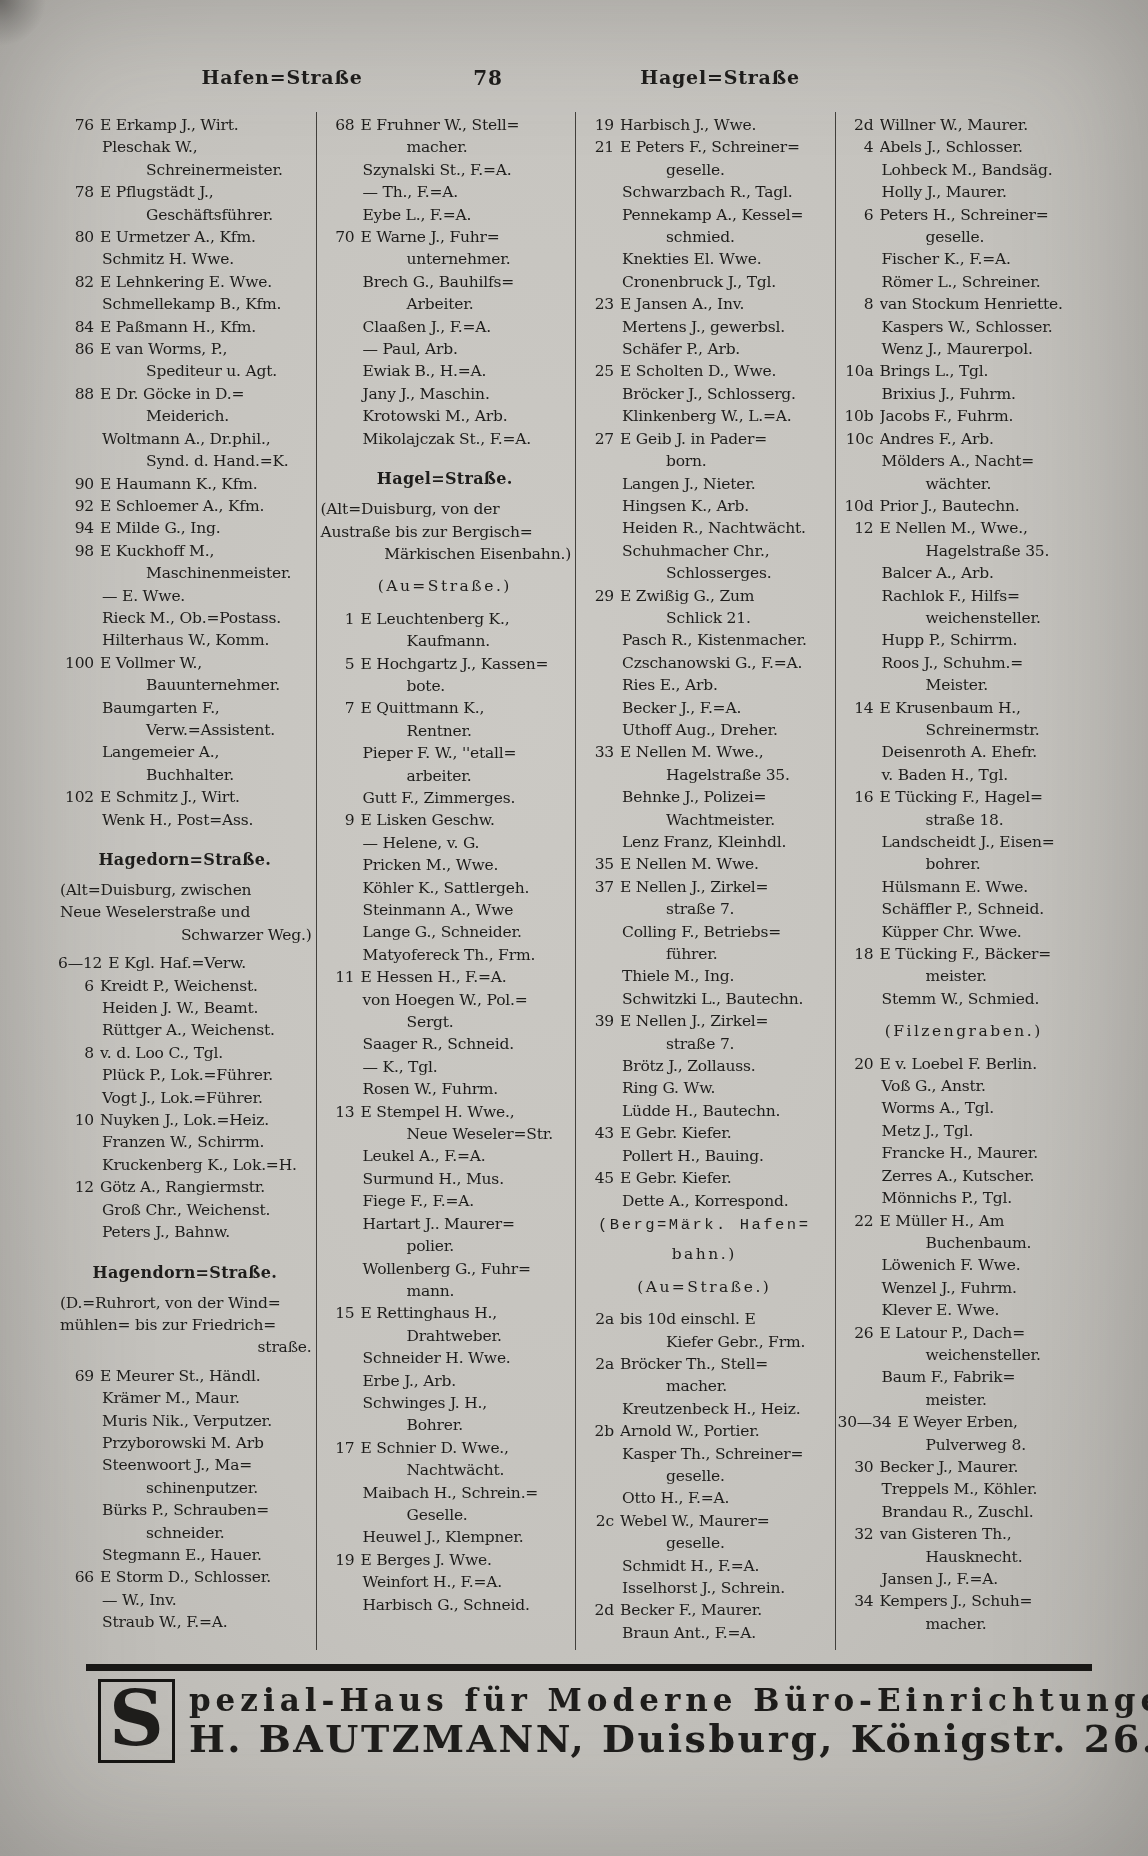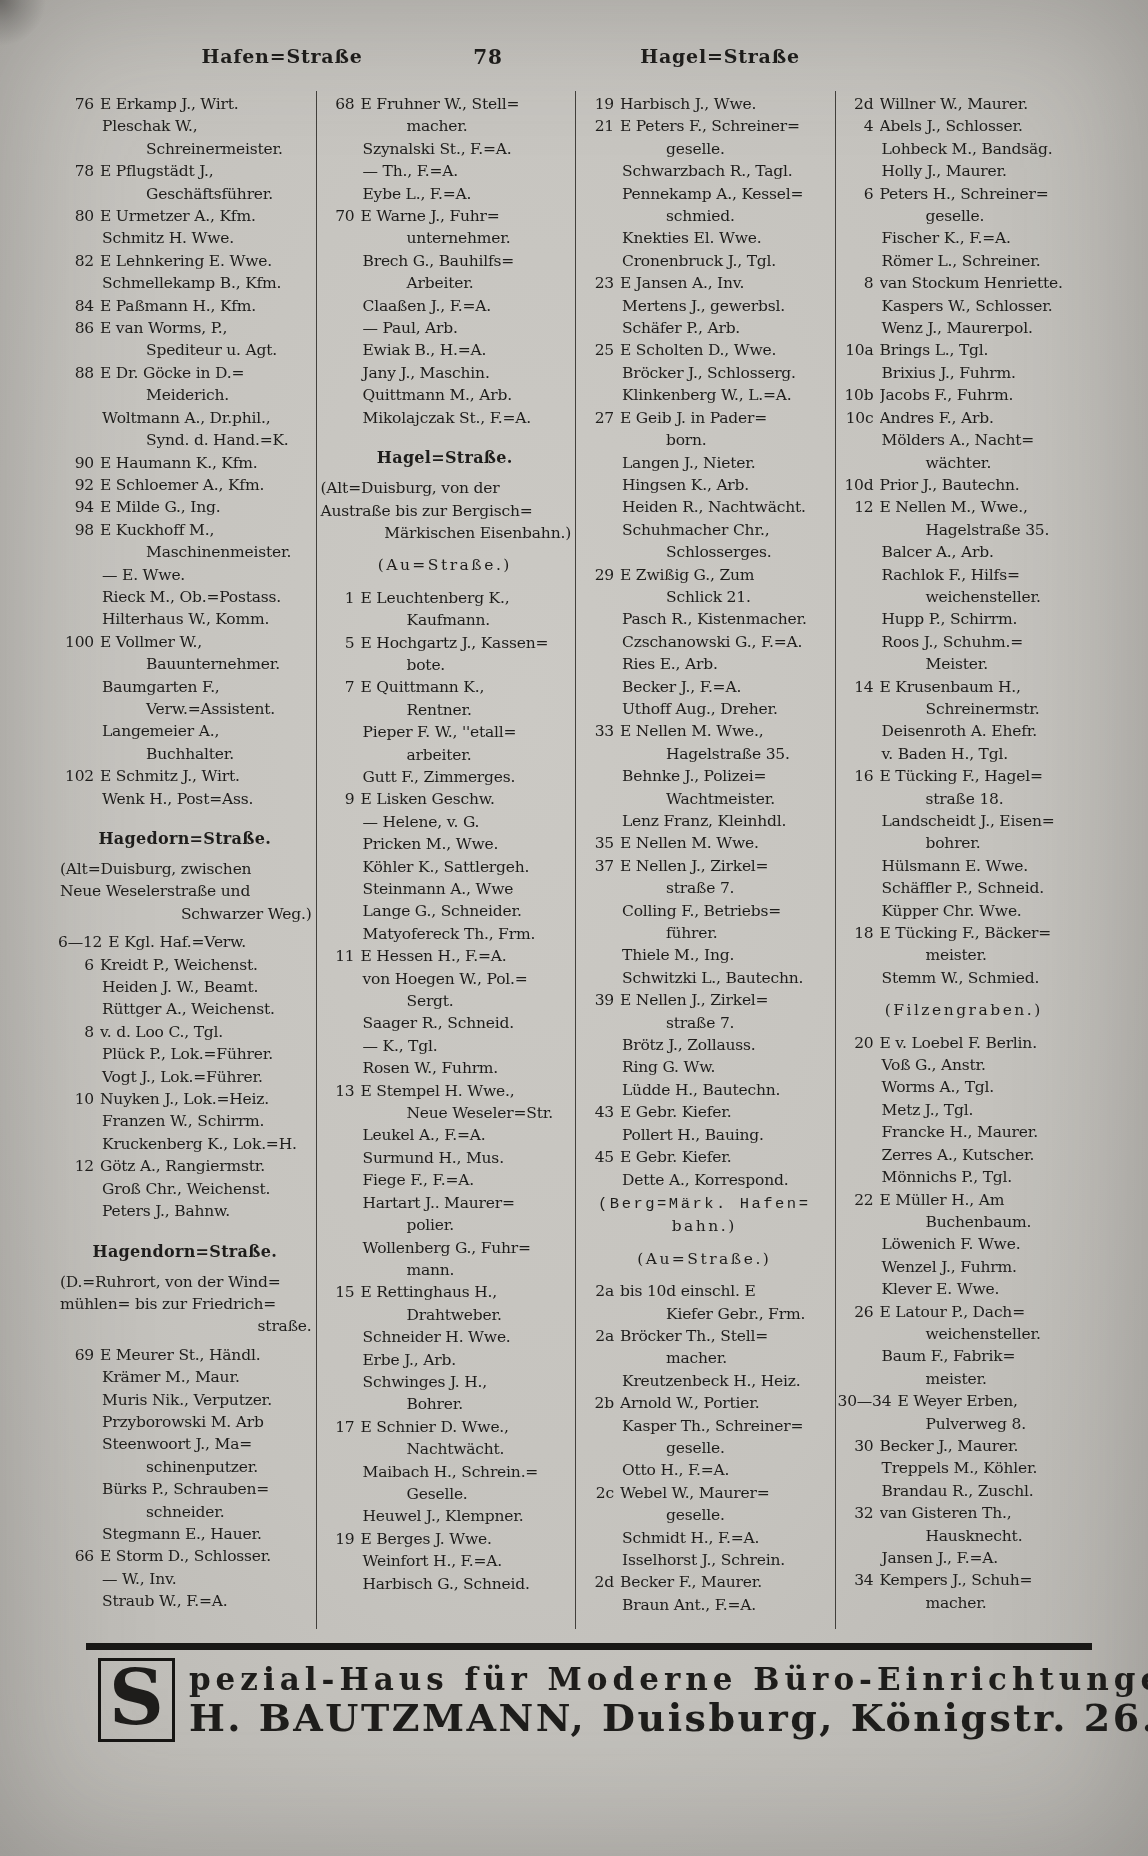--- a/index.html
+++ b/index.html
@@ -5,42 +5,42 @@
   html,body{margin:0;padding:0;}
   body{
     width:1148px;height:1856px;overflow:hidden;position:relative;
     background:
       radial-gradient(circle at 0 0, rgba(55,54,52,.55) 0, rgba(55,54,52,.25) 22px, rgba(0,0,0,0) 46px),
       radial-gradient(ellipse at 46% 38%, #cbc9c4 0%, #c5c3be 55%, #b7b5b0 100%);
     font-family:"DejaVu Serif","Liberation Serif",serif;
     color:#1e1d1b;
     box-shadow: inset 0 0 140px rgba(80,78,74,.35);
   }
-  .page{padding:45px 54px 0 56px;position:relative;}
+  .page{padding:66px 54px 0 56px;position:relative;}
   .running-head{position:relative;height:46px;font-weight:bold;font-size:19px;letter-spacing:.8px;}
   .running-head span{position:absolute;transform:translateX(-50%);white-space:nowrap;}
   .rh-left{left:226px;}
   .rh-num{left:432px;font-size:20px;}
   .rh-right{left:664px;}
   .cols{
     display:grid;grid-template-columns:repeat(4,1fr);
     height:1538px;overflow:hidden;
   }
   .col{overflow:hidden;padding:2px 4px 0 2px;}
   .col + .col{border-left:1.5px solid rgba(42,40,37,.85);}
   .ln{font-size:15.5px;line-height:22.4px;white-space:nowrap;letter-spacing:-0.2px;overflow:hidden;}
   .ln.e{display:flex;}
   .num{flex:none;min-width:36px;text-align:right;padding-right:6px;}
   .tx{flex:1 1 auto;overflow:hidden;}
   .r{padding-left:44px;}
   .c{padding-left:88px;}
   .h{text-align:center;font-weight:bold;font-size:16px;line-height:26px;letter-spacing:.3px;margin:16px 0 6px;white-space:nowrap;}
   .n{padding-left:2px;}
   .nc{text-align:right;margin-bottom:6px;}
-  .s,.sa,.sb{text-align:center;letter-spacing:2.5px;}
+  .s,.sa,.sb{text-align:center;letter-spacing:2.5px;margin-top:7px;}
   .s{margin:10px 0;}
   .sa{margin-top:2px;font-family:Liberation Mono, monospace;}
   .sb{margin-bottom:10px;}
   .ad-rule{height:7px;background:#191816;margin:14px 2px 10px 30px;}
   .ad{display:flex;align-items:flex-start;margin-left:42px;}
   .dropcap{
     flex:none;font-size:76px;line-height:.82;font-weight:bold;
     border:3px solid #161513;padding:6px 8px 10px;margin:-2px 14px 0 0;
   }
   .ad-lines{padding-top:2px;}
@@ -199,21 +199,21 @@
           <span class="num">70</span>
           <span class="tx">E Warne J., Fuhr=</span>
         </div>
         <div class="ln c">unternehmer.</div>
         <div class="ln r">Brech G., Bauhilfs=</div>
         <div class="ln c">Arbeiter.</div>
         <div class="ln r">Claaßen J., F.=A.</div>
         <div class="ln r">— Paul, Arb.</div>
         <div class="ln r">Ewiak B., H.=A.</div>
         <div class="ln r">Jany J., Maschin.</div>
-        <div class="ln r">Quittmann M., Arb.</div>
+        <div class="ln r">Krotowski M., Arb.</div>
         <div class="ln r">Mikolajczak St., F.=A.</div>
         <div class="ln h">Hagel=Straße.</div>
         <div class="ln n">(Alt=Duisburg, von der</div>
         <div class="ln n">Austraße bis zur Bergisch=</div>
         <div class="ln nc">Märkischen Eisenbahn.)</div>
         <div class="ln s">(Au=Straße.)</div>
         <div class="ln e">
           <span class="num">1</span>
           <span class="tx">E Leuchtenberg K.,</span>
         </div>

